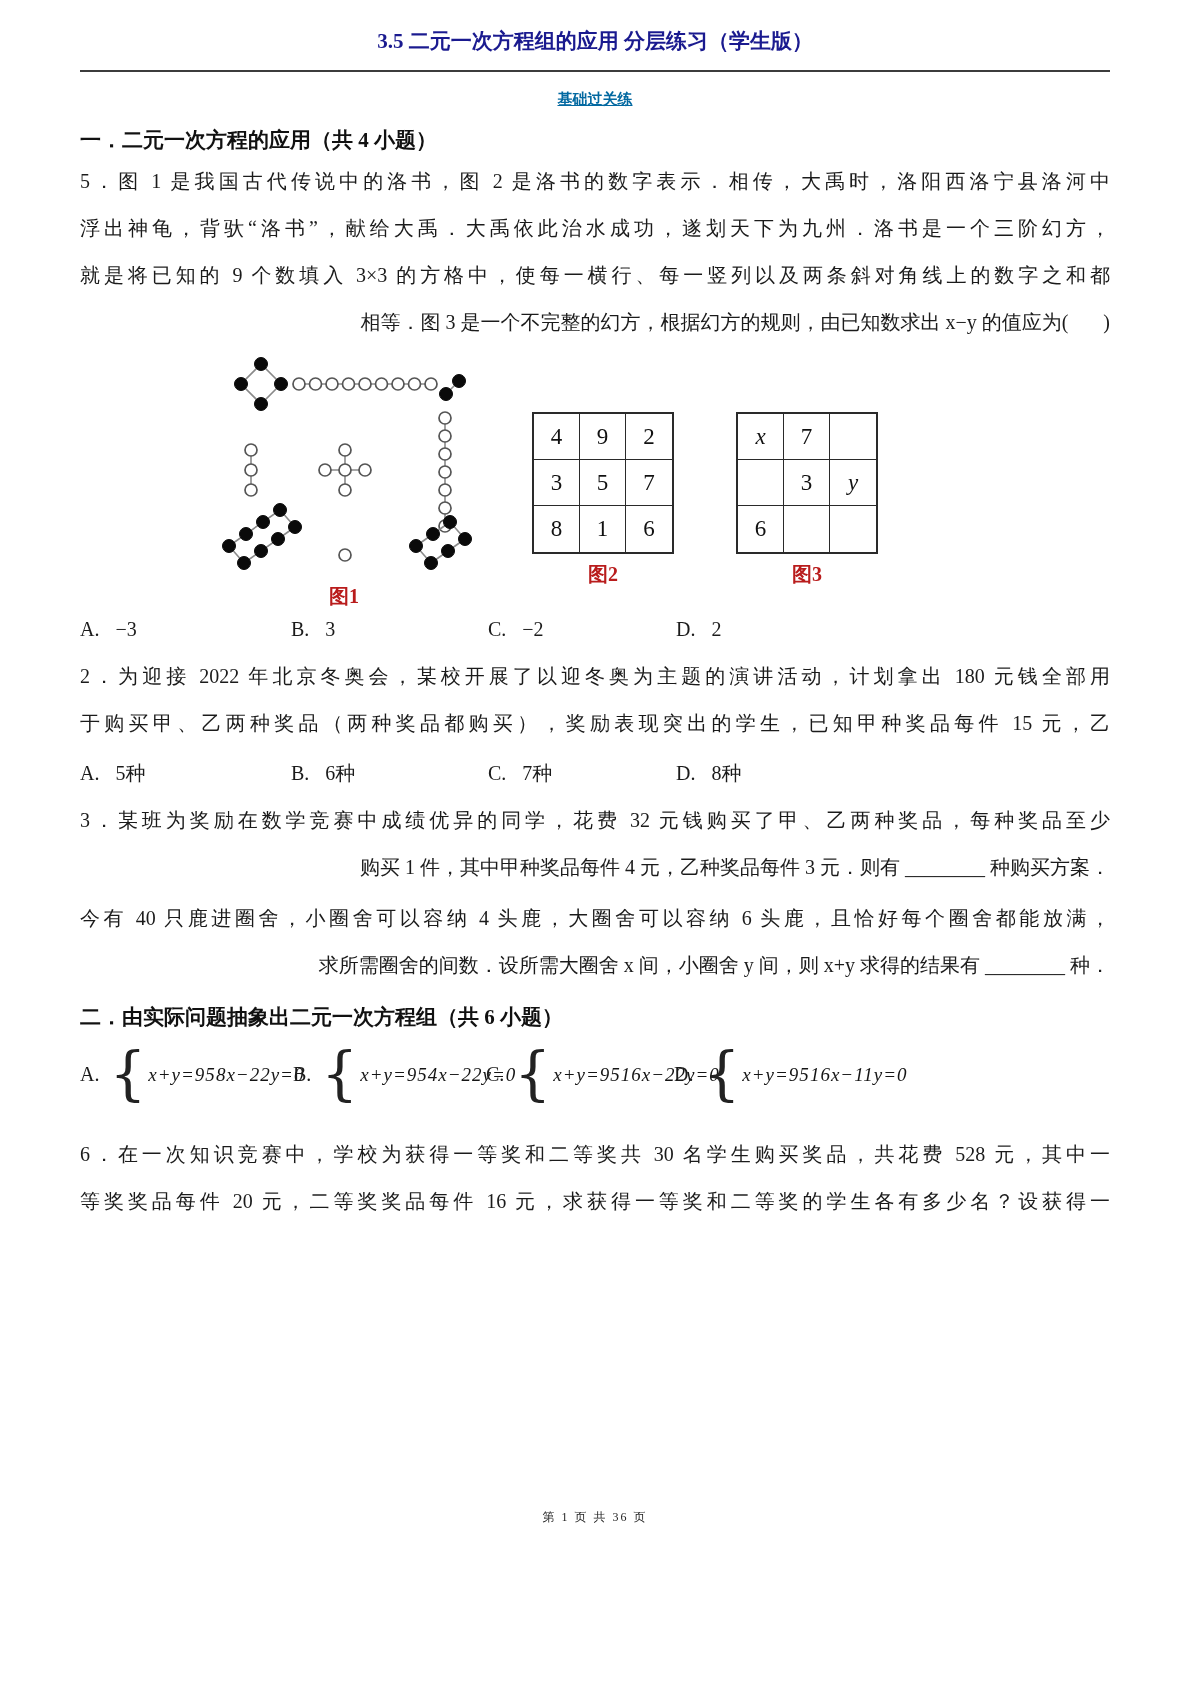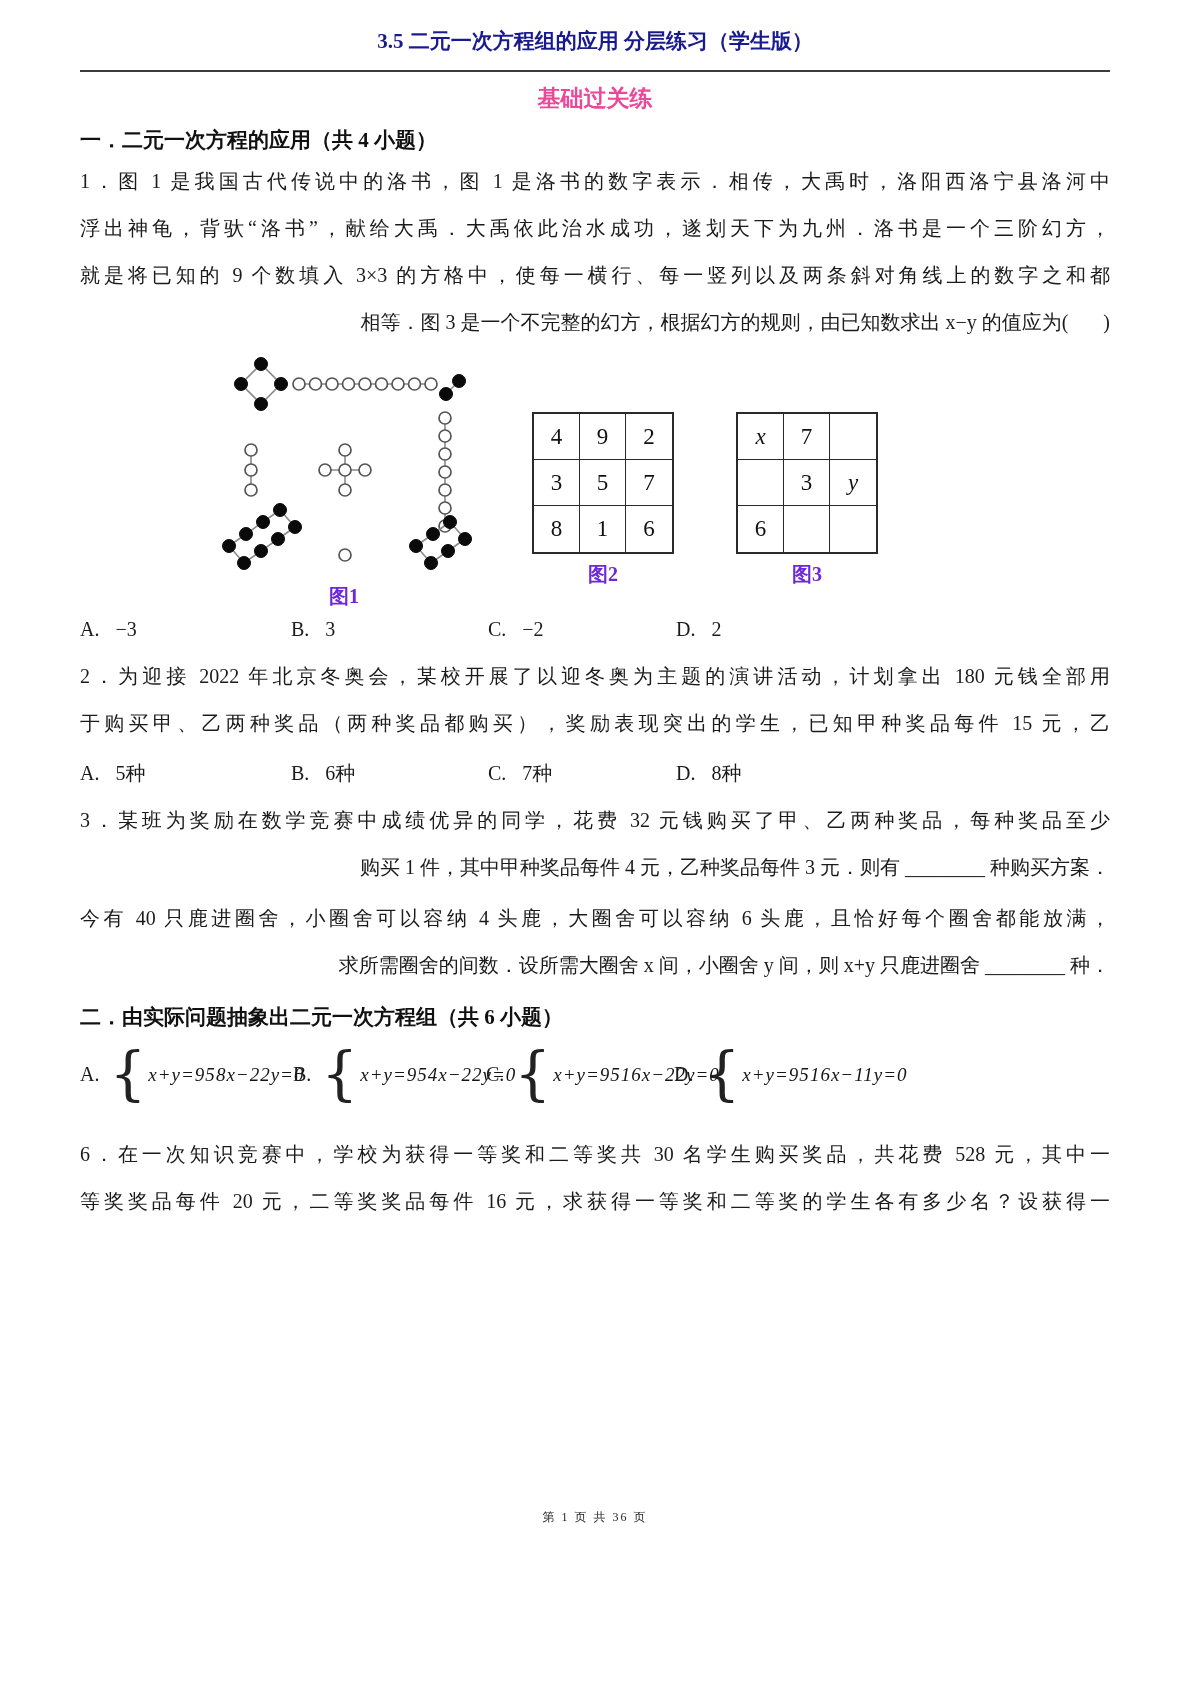--- a/index.html
+++ b/index.html
@@ -23,44 +23,45 @@
   }
   .rule {
     border:none;
     border-top:2px solid #3c3c3c;
     margin-top:16px;
   }
   .subtitle {
     margin-top:12px;
     text-align:center;
     font-weight:700;
-    font-size:23px;
+    font-size:15px;
     line-height:30px;
-    color:#ec4899;
+    color:#0369a1;
+    text-decoration:underline;
   }
   .sec-heading {
     margin-top:10px;
     font-weight:700;
     font-size:21px;
     line-height:32px;
     color:#111;
   }
   .sec-heading.part2 { margin-top:12px; }
   .para { margin-top:2px; }
   .para .ln { line-height:47px; font-size:20px; }
   .para.wide .ln { line-height:52px; }
   .jline { text-align:justify; text-align-last:justify; }
   .lline { text-align:right; }
   
   .figure-row { position:relative; height:255px; margin-top:4px; }
   .fig { position:absolute; text-align:center; }
   .fig-luoshu { left:128px; top:0; width:272px; }
   .fig-grid2  { left:450px; top:62px; width:146px; }
   .fig-grid3  { left:654px; top:62px; width:146px; }
-  .fig-label { font-weight:700; font-size:20px; margin-top:4px; color:#6d28d9; }
+  .fig-label { font-weight:700; font-size:20px; margin-top:4px; color:#b91c1c; }
   .fig-grid2 .fig-label, .fig-grid3 .fig-label { margin-top:7px; }
   .magic-grid {
     display:grid;
     grid-template-columns:repeat(3,46px);
     grid-template-rows:repeat(3,46px);
     border:2px solid #2a2a2a;
     width:142px; margin:0 auto;
     background:#fff;
   }
   .cell {
@@ -100,21 +101,21 @@
 
 <div class="page">
 
   <div class="doc-title">3.5 二元一次方程组的应用 分层练习（学生版）</div>
   <hr class="rule">
   <div class="subtitle">基础过关练</div>
 
   <div class="sec-heading">一．二元一次方程的应用（共 4 小题）</div>
 
   <div class="para">
-    <div class="ln jline">1．图 1 是我国古代传说中的洛书，图 1 是洛书的数字表示．相传，大禹时，洛阳西洛宁县洛河中</div>
+    <div class="ln jline">5．图 1 是我国古代传说中的洛书，图 2 是洛书的数字表示．相传，大禹时，洛阳西洛宁县洛河中</div>
     <div class="ln jline">浮出神龟，背驮“洛书”，献给大禹．大禹依此治水成功，遂划天下为九州．洛书是一个三阶幻方，</div>
     <div class="ln jline">就是将已知的 9 个数填入 3×3 的方格中，使每一横行、每一竖列以及两条斜对角线上的数字之和都</div>
     <div class="ln lline">相等．图 3 是一个不完整的幻方，根据幻方的规则，由已知数求出 x−y 的值应为(&nbsp;&nbsp;&nbsp;&nbsp;&nbsp;&nbsp;&nbsp;)</div>
   </div>
 
   <div class="figure-row">
 
     <div class="fig fig-luoshu">
       <svg width="262" height="224" viewBox="0 0 262 224">
         <g>
@@ -279,21 +280,21 @@
     <span class="opt opt-d"><span class="opt-key">D.</span><span>8种</span></span>
   </div>
 
   <div class="para" style="margin-top:4px;">
     <div class="ln jline">3．某班为奖励在数学竞赛中成绩优异的同学，花费 32 元钱购买了甲、乙两种奖品，每种奖品至少</div>
     <div class="ln lline">购买 1 件，其中甲种奖品每件 4 元，乙种奖品每件 3 元．则有 ________ 种购买方案．</div>
   </div>
 
   <div class="para" style="margin-top:4px;">
     <div class="ln jline">今有 40 只鹿进圈舍，小圈舍可以容纳 4 头鹿，大圈舍可以容纳 6 头鹿，且恰好每个圈舍都能放满，</div>
-    <div class="ln lline">求所需圈舍的间数．设所需大圈舍 x 间，小圈舍 y 间，则 x+y 只鹿进圈舍 ________ 种．</div>
+    <div class="ln lline">求所需圈舍的间数．设所需大圈舍 x 间，小圈舍 y 间，则 x+y 求得的结果有 ________ 种．</div>
   </div>
 
   <div class="sec-heading part2">二．由实际问题抽象出二元一次方程组（共 6 小题）</div>
 
 
   <div class="sys-options">
     <span class="sys sys-a">
       <span class="opt-key">A.</span>
         <span class="brace">{</span>
       <span class="eqs">

